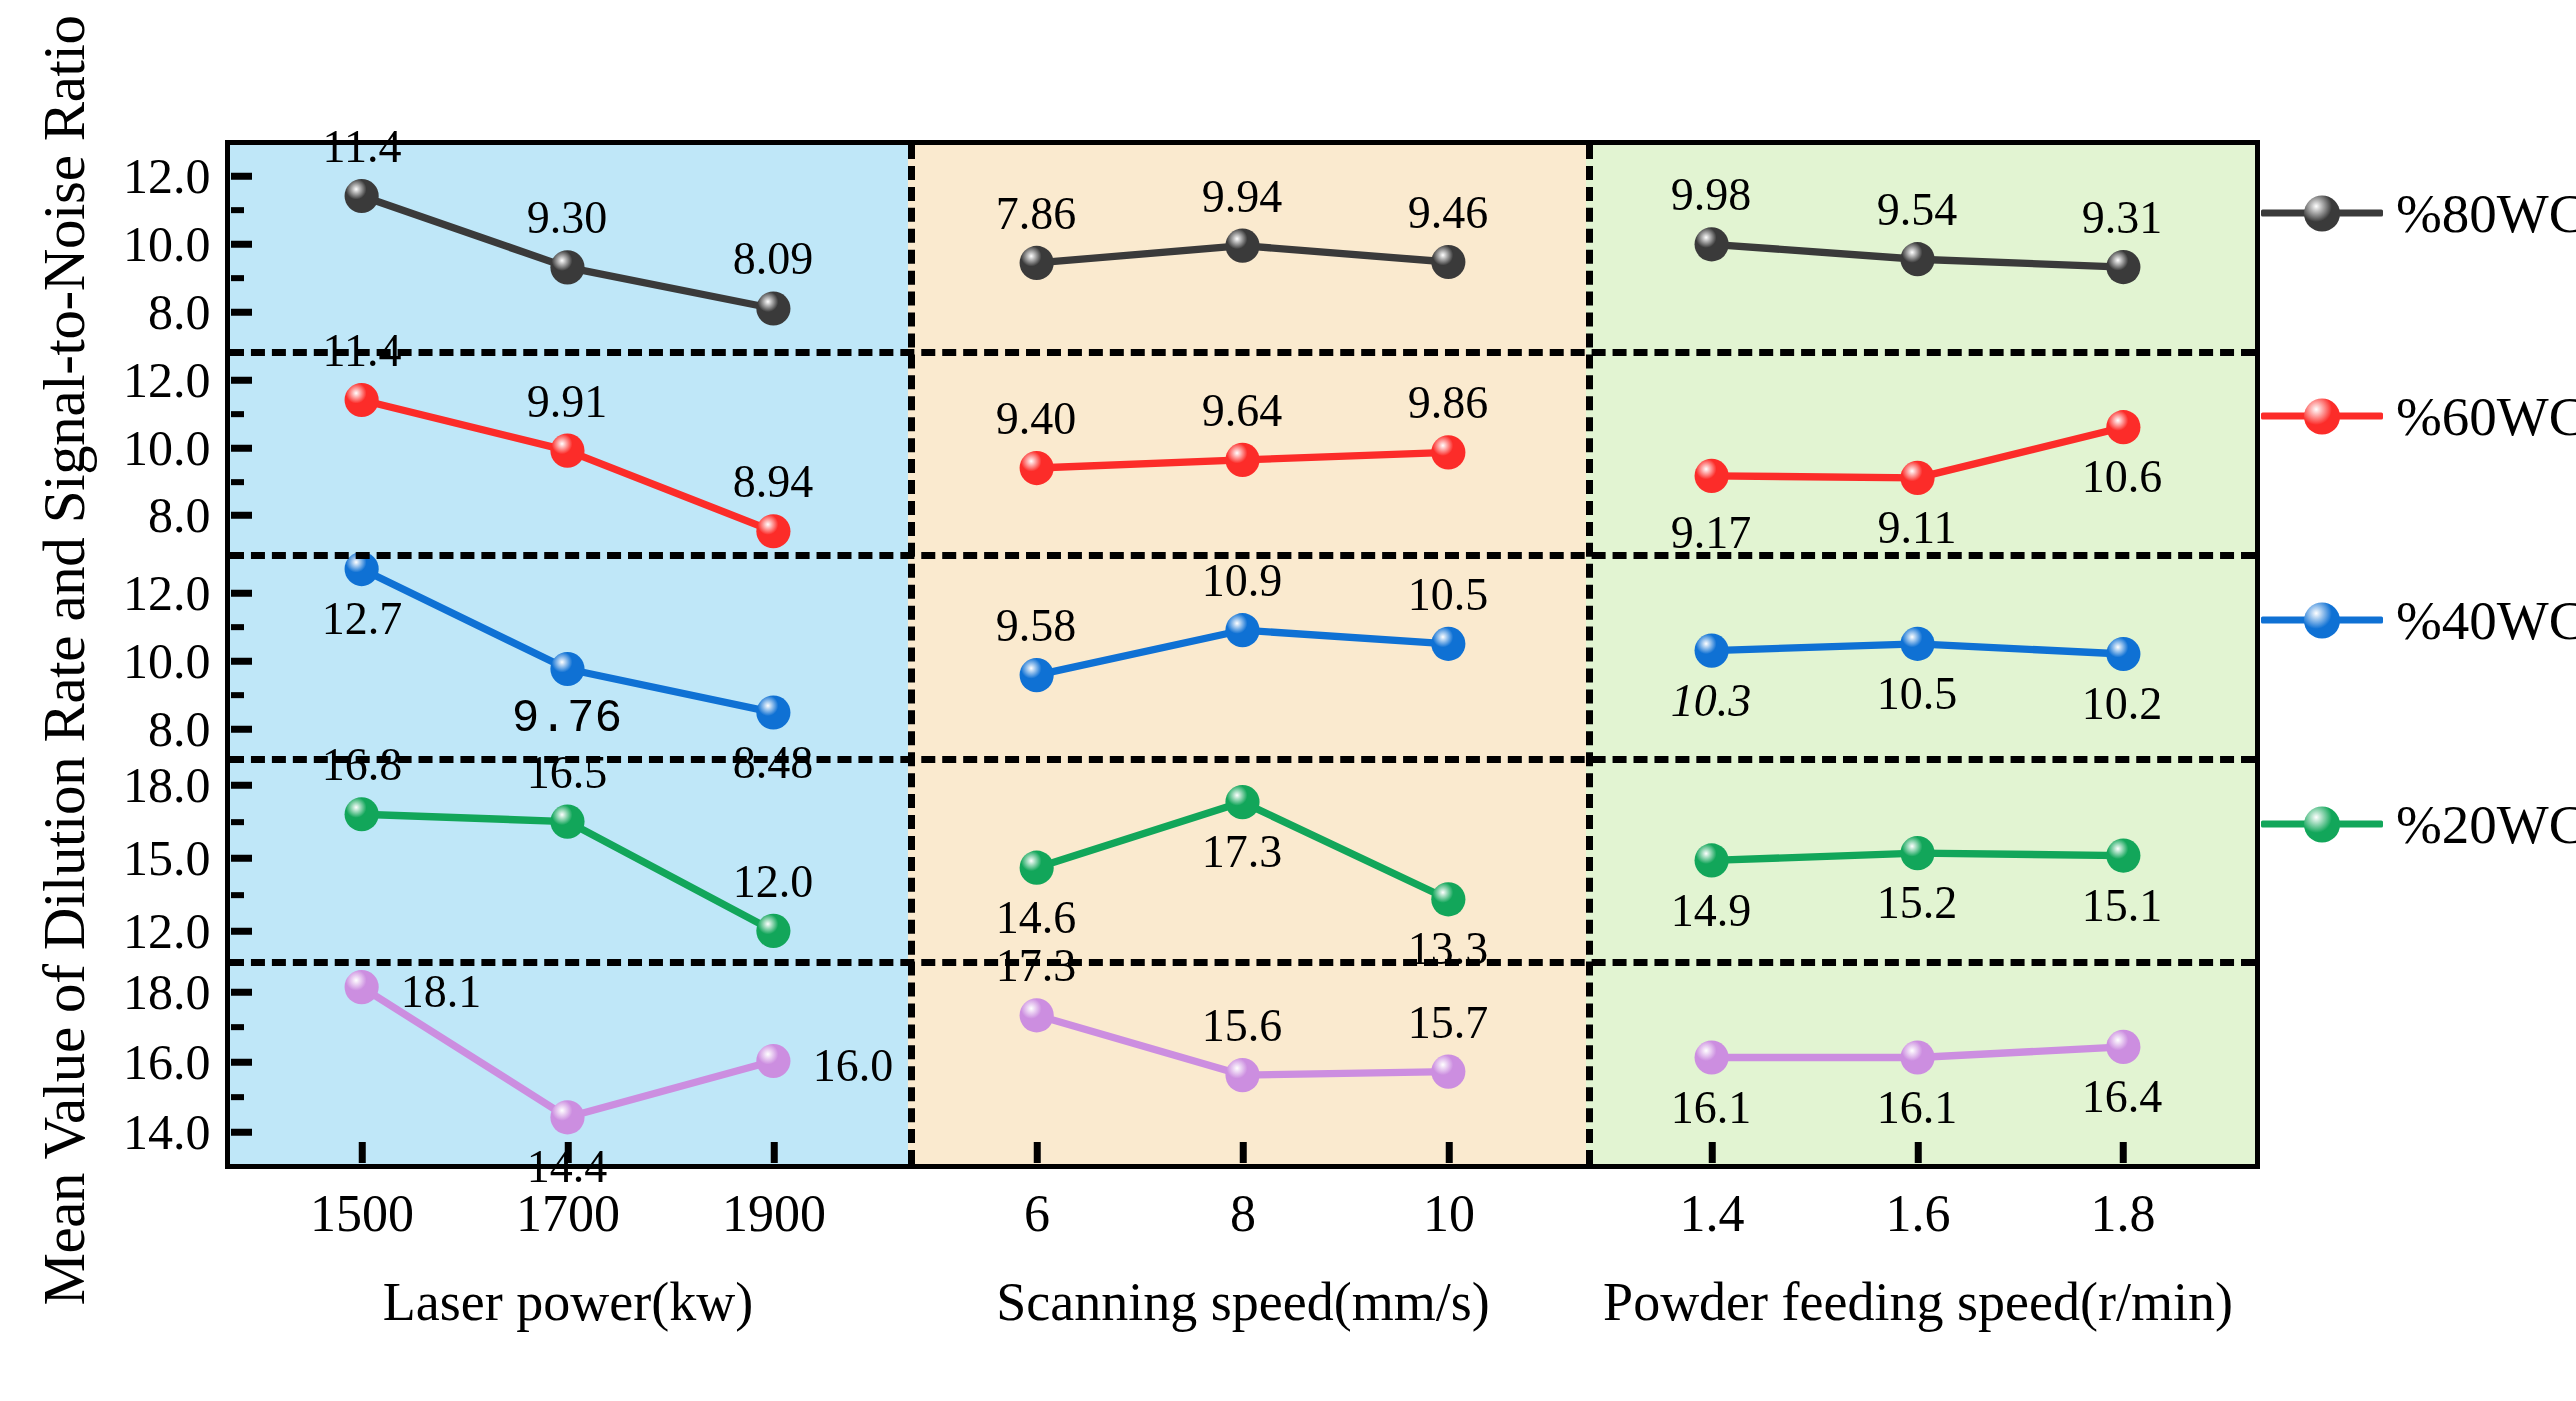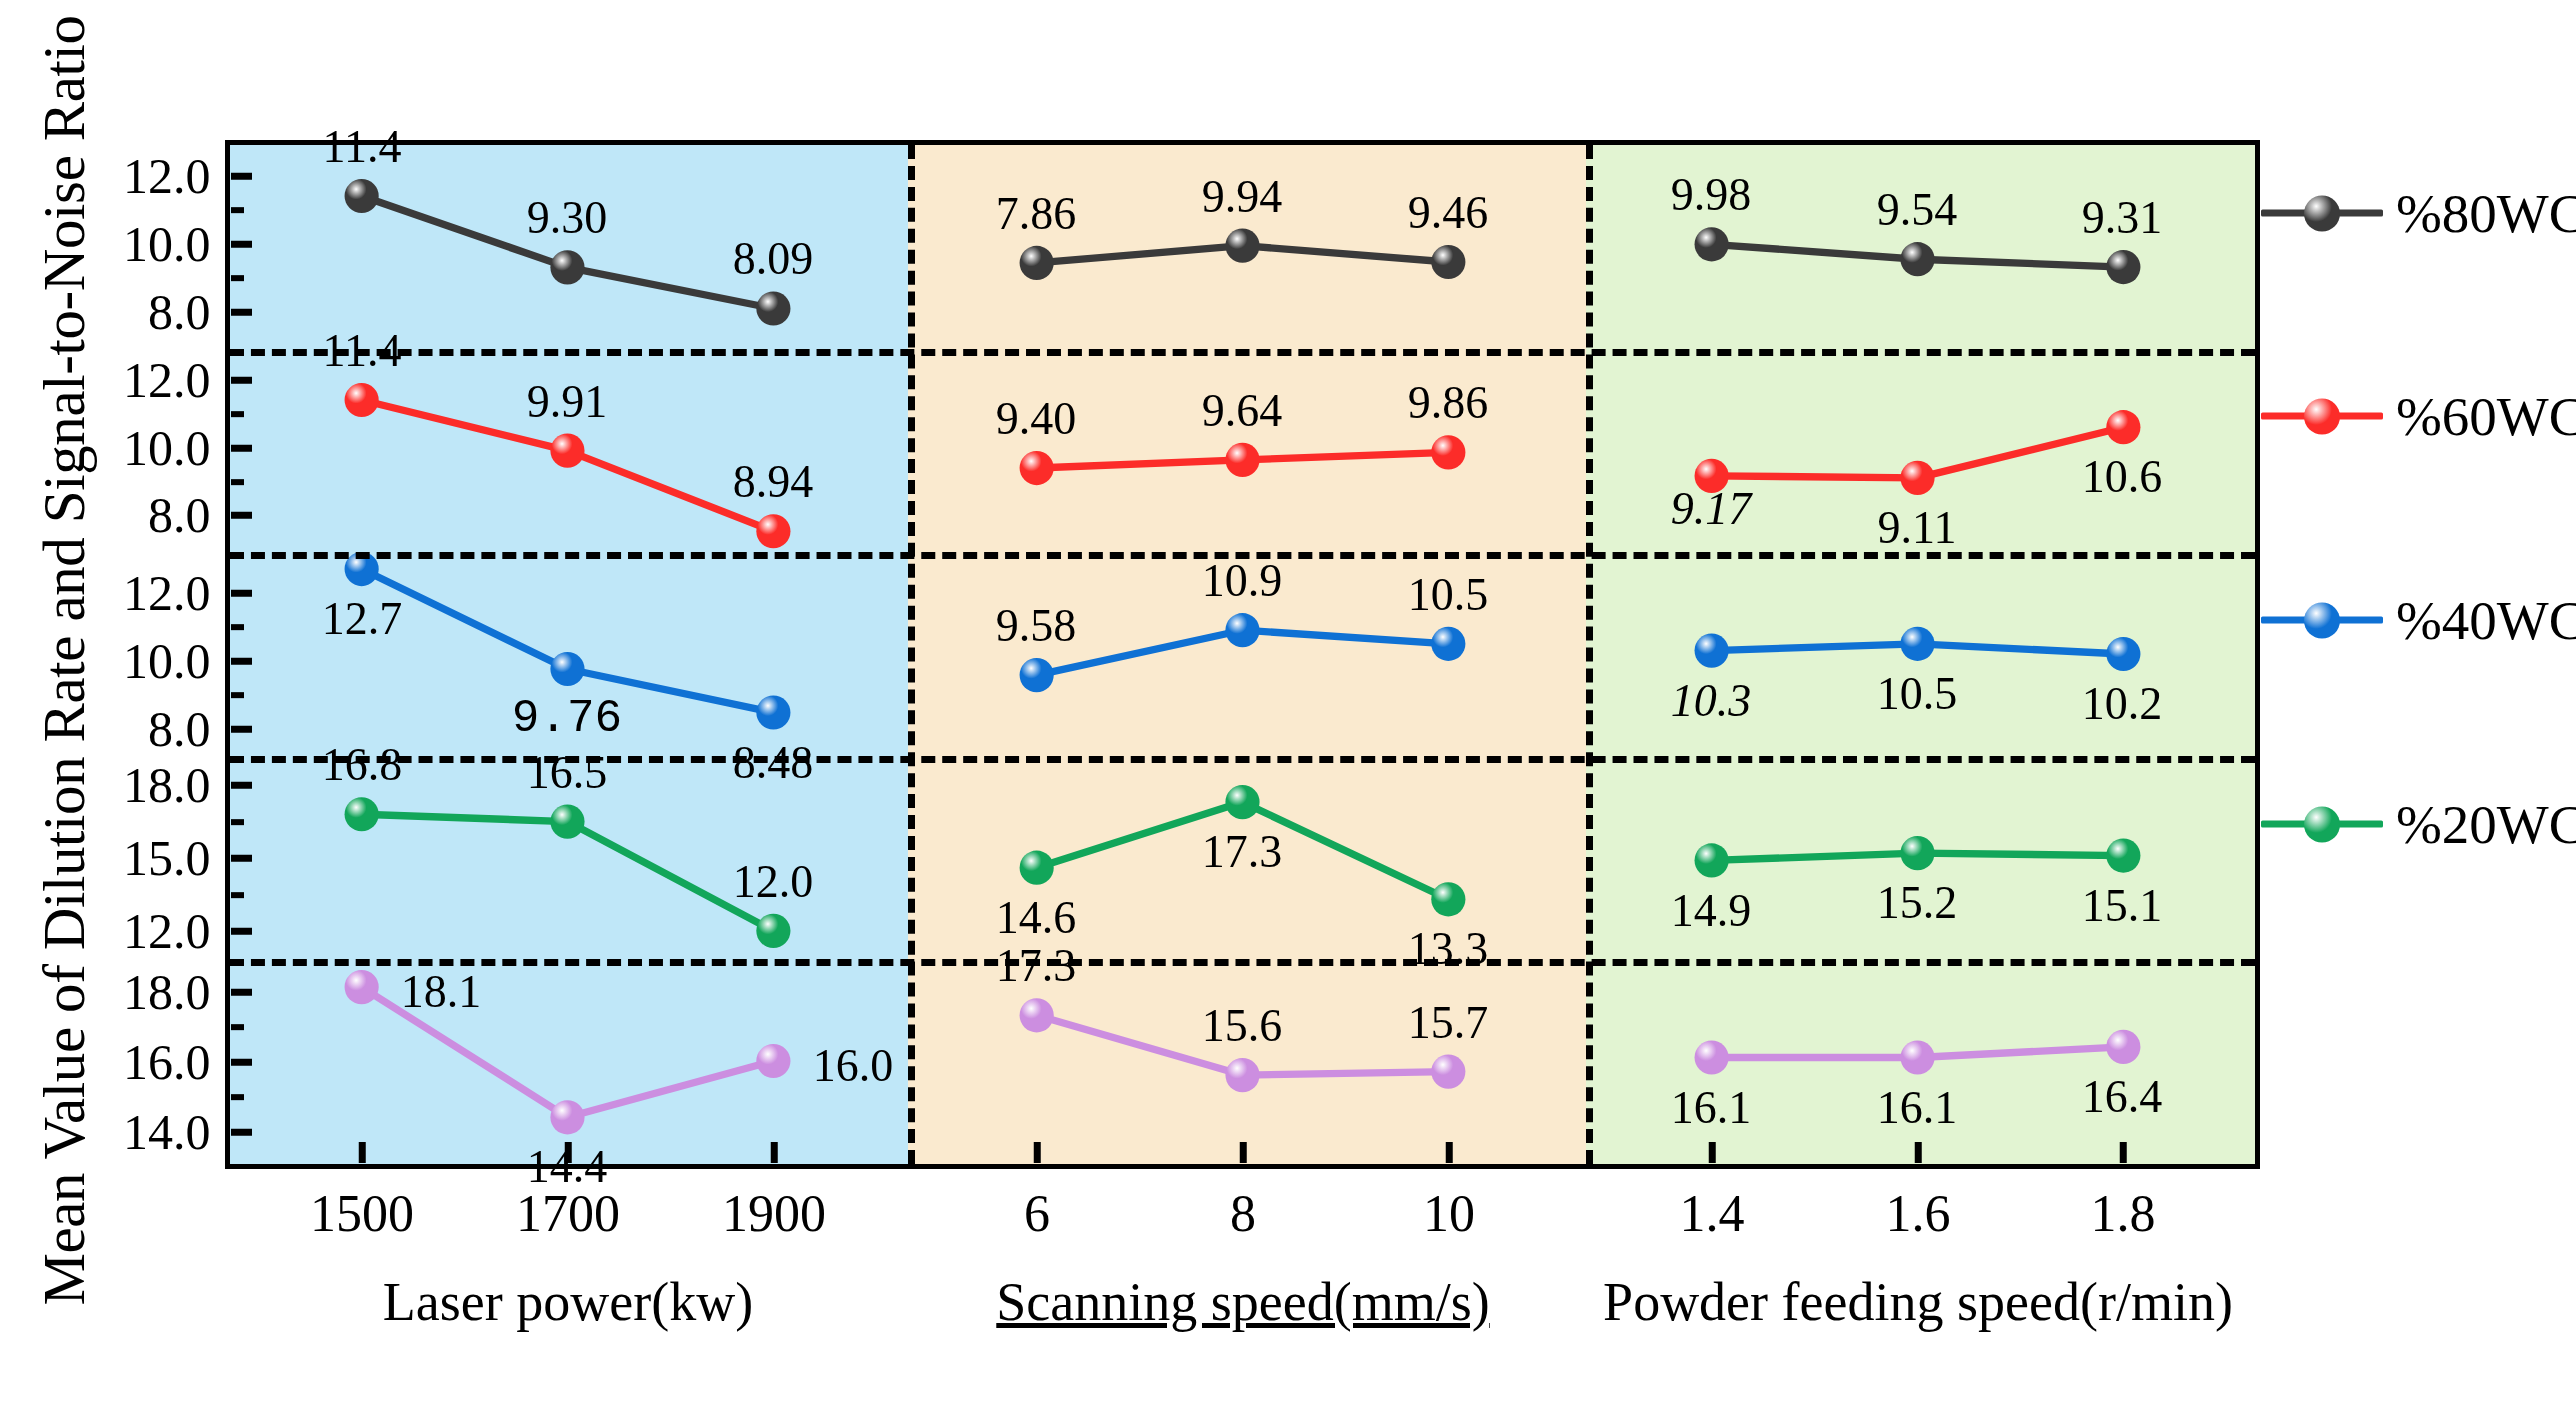--- a/index.html
+++ b/index.html
@@ -162,21 +162,21 @@
             <circle cx="1821.1" cy="155.7" r="21" fill="url(#g1)"></circle>
             <circle cx="2074.2" cy="158.2" r="21" fill="url(#g1)"></circle>
             <circle cx="2327.2" cy="96.0" r="21" fill="url(#g1)"></circle>
           </svg>
           <div class="dlabel" style="left: 132px; top: 2.1px;">11.4</div>
           <div class="dlabel" style="left: 337px; top: 53px;">9.91</div>
           <div class="dlabel" style="left: 543px; top: 133px;">8.94</div>
           <div class="dlabel" style="left: 806px; top: 70px;">9.40</div>
           <div class="dlabel" style="left: 1012px; top: 62px;">9.64</div>
           <div class="dlabel" style="left: 1218px; top: 54px;">9.86</div>
-          <div class="dlabel" style="left: 1481px; top: 160px; font-style: italic;">9.17</div>
+          <div class="dlabel" style="left: 1481px; top: 184px;">9.17</div>
           <div class="dlabel" style="left: 1687px; top: 179px;">9.11</div>
           <div class="dlabel" style="left: 1892px; top: 128px;">10.6</div>
         </div>
         <div class="row" style="top: 407px; height: 204px;">
           <svg class="rowsvg" viewBox="0 0 2489 250.4" preserveAspectRatio="none" width="2024" height="204">
             <defs>
               <radialGradient id="g2" cx="34%" cy="30%" r="72%">
                 <stop offset="0%" stop-color="#ffffff"></stop>
                 <stop offset="42%" stop-color="#0f71d4"></stop>
                 <stop offset="100%" stop-color="#0f71d4"></stop>
@@ -335,21 +335,21 @@
       <div class="xtlabel" style="left: 1449px; top: 1184px;">10</div>
       <div class="xtmark" style="left: 1712px; top: 1142px;"></div>
       <div class="xtlabel" style="left: 1712px; top: 1184px;">1.4</div>
       <div class="xtmark" style="left: 1918px; top: 1142px;"></div>
       <div class="xtlabel" style="left: 1918px; top: 1184px;">1.6</div>
       <div class="xtmark" style="left: 2123px; top: 1142px;"></div>
       <div class="xtlabel" style="left: 2123px; top: 1184px;">1.8</div>
     </div>
   <div id="xtitles">
       <div class="xaxtitle" style="left: 568px; top: 1271px;">Laser power(kw)</div>
-      <div class="xaxtitle" style="left: 1243px; top: 1271px; text-decoration: underline;">Scanning speed(mm/s)</div>
+      <div class="xaxtitle" style="left: 1243px; top: 1271px;">Scanning speed(mm/s)</div>
       <div class="xaxtitle" style="left: 1918px; top: 1271px;">Powder feeding speed(r/min)</div>
     </div>
 
   <div id="legend">
       <div class="legitem" style="top: 73px;">
         <div class="legline">
           <div class="ln" style="background: rgb(58, 58, 58);"></div>
           <div class="mk" style="background: radial-gradient(circle at 34% 30%, rgb(255, 255, 255) 0%, rgb(58, 58, 58) 45%, rgb(58, 58, 58) 100%);"></div>
         </div>
         <span class="legtext">%80WC</span>

